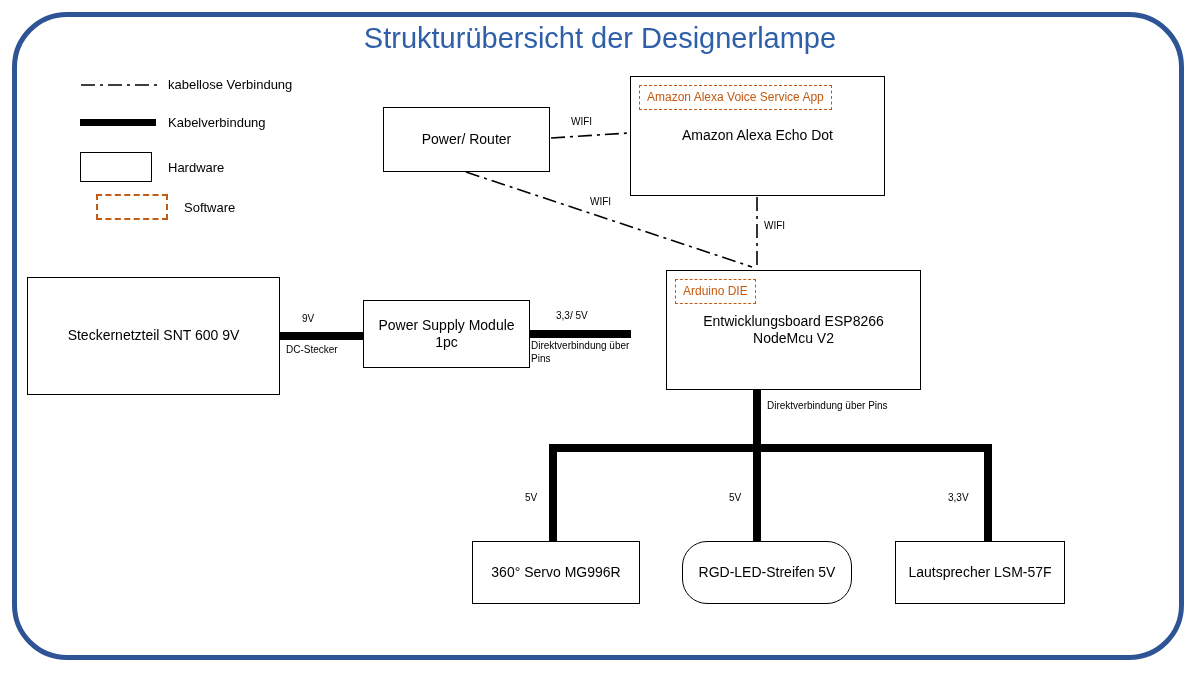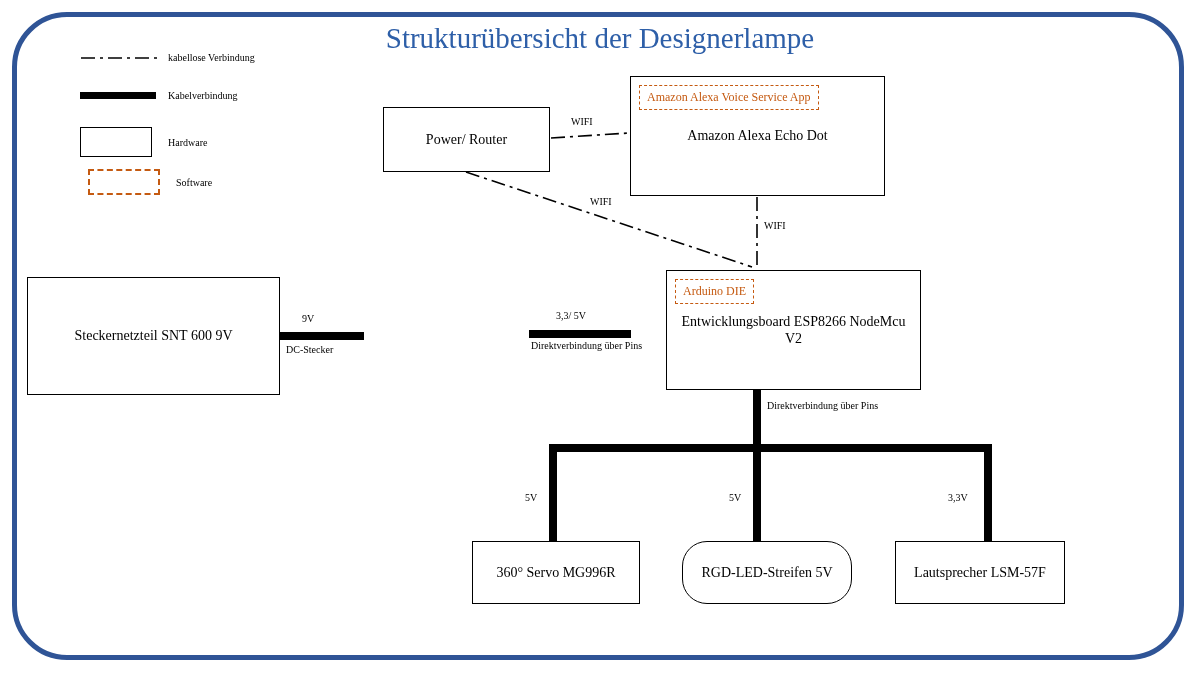--- a/index.html
+++ b/index.html
@@ -1,18 +1,18 @@
 <!DOCTYPE html>
 <html><head>
 <meta charset="utf-8">
 <style>
   html,body{margin:0;padding:0;background:#fff;}
   .canvas{
     position:relative;width:1200px;height:675px;
-    font-family:Liberation Serif, serif;
+    font-family:Liberation Sans, sans-serif;
     color:#000;overflow:hidden;background:#fff;
   }
   .frame{
     position:absolute;left:12px;top:12px;width:1172px;height:648px;
     border:5px solid #2F5496;border-radius:55px;box-sizing:border-box;
   }
   .title{
     position:absolute;left:0;top:22px;width:100%;margin:0;
     text-align:center;font-size:29px;font-weight:400;color:#2E5FA8;
   }
@@ -31,29 +31,29 @@
   }
   .box-router{left:383px;top:107px;width:167px;height:65px;}
   .box-echo{left:630px;top:76px;width:255px;height:120px;}
   .box-wall{left:27px;top:277px;width:253px;height:118px;text-align:right;}
   .box-module{left:363px;top:300px;width:167px;height:68px;}
   .box-esp{left:666px;top:270px;width:255px;height:120px;}
   .box-servo{left:472px;top:541px;width:168px;height:63px;}
   .box-led{left:682px;top:541px;width:170px;height:63px;border-radius:25px;}
   .box-speaker{left:895px;top:541px;width:170px;height:63px;}
 
-  .legend-row{position:absolute;display:flex;align-items:center;font-size:10px;}
+  .legend-row{position:absolute;display:flex;align-items:center;font-size:13px;margin-top:25px;}
   .legend-sample{width:88px;display:flex;align-items:center;}
   .lg-thick{width:76px;height:7px;background:#000;}
   .lg-hw{width:72px;height:30px;border:1.5px solid #000;box-sizing:border-box;background:#fff;}
   .lg-sw{width:72px;height:26px;border:2px dashed #C55A11;box-sizing:border-box;background:#fff;}
   .row-wireless{left:80px;top:52px;}
   .row-cable{left:80px;top:90px;}
   .row-hardware{left:80px;top:126px;height:32px;}
-  .row-software{left:88px;top:168px;height:28px;justify-content:space-between;}
+  .row-software{left:96px;top:168px;height:28px;justify-content:space-between;}
 
   .lbl{position:absolute;font-size:10px;line-height:1.28;}
   .lbl-wifi1{left:571px;top:116px;}
   .lbl-wifi2{left:590px;top:196px;}
   .lbl-wifi3{left:764px;top:220px;}
   .lbl-9v{left:302px;top:313px;}
   .lbl-dc{left:286px;top:344px;}
   .lbl-33-5v{left:556px;top:310px;text-align:right;}
   .lbl-direct1{left:531px;top:340px;width:112px;}
   .lbl-direct2{left:767px;top:400px;width:130px;}
@@ -116,20 +116,23 @@
 
   <div class="hw-box box-echo">
     <span class="sw-tag">Amazon Alexa Voice Service App</span>
     <span>Amazon Alexa Echo Dot</span>
   </div>
 
   <div class="hw-box box-wall">
     <span>Steckernetzteil SNT 600 9V</span>
   </div>
 
+  <div class="hw-box box-module">
+    <span>Power Supply Module 1pc</span>
+  </div>
 
   <div class="hw-box box-esp">
     <span class="sw-tag">Arduino DIE</span>
     <span>Entwicklungsboard ESP8266 NodeMcu V2</span>
   </div>
 
   <div class="hw-box box-servo">
     <span>360° Servo MG996R</span>
   </div>
 

